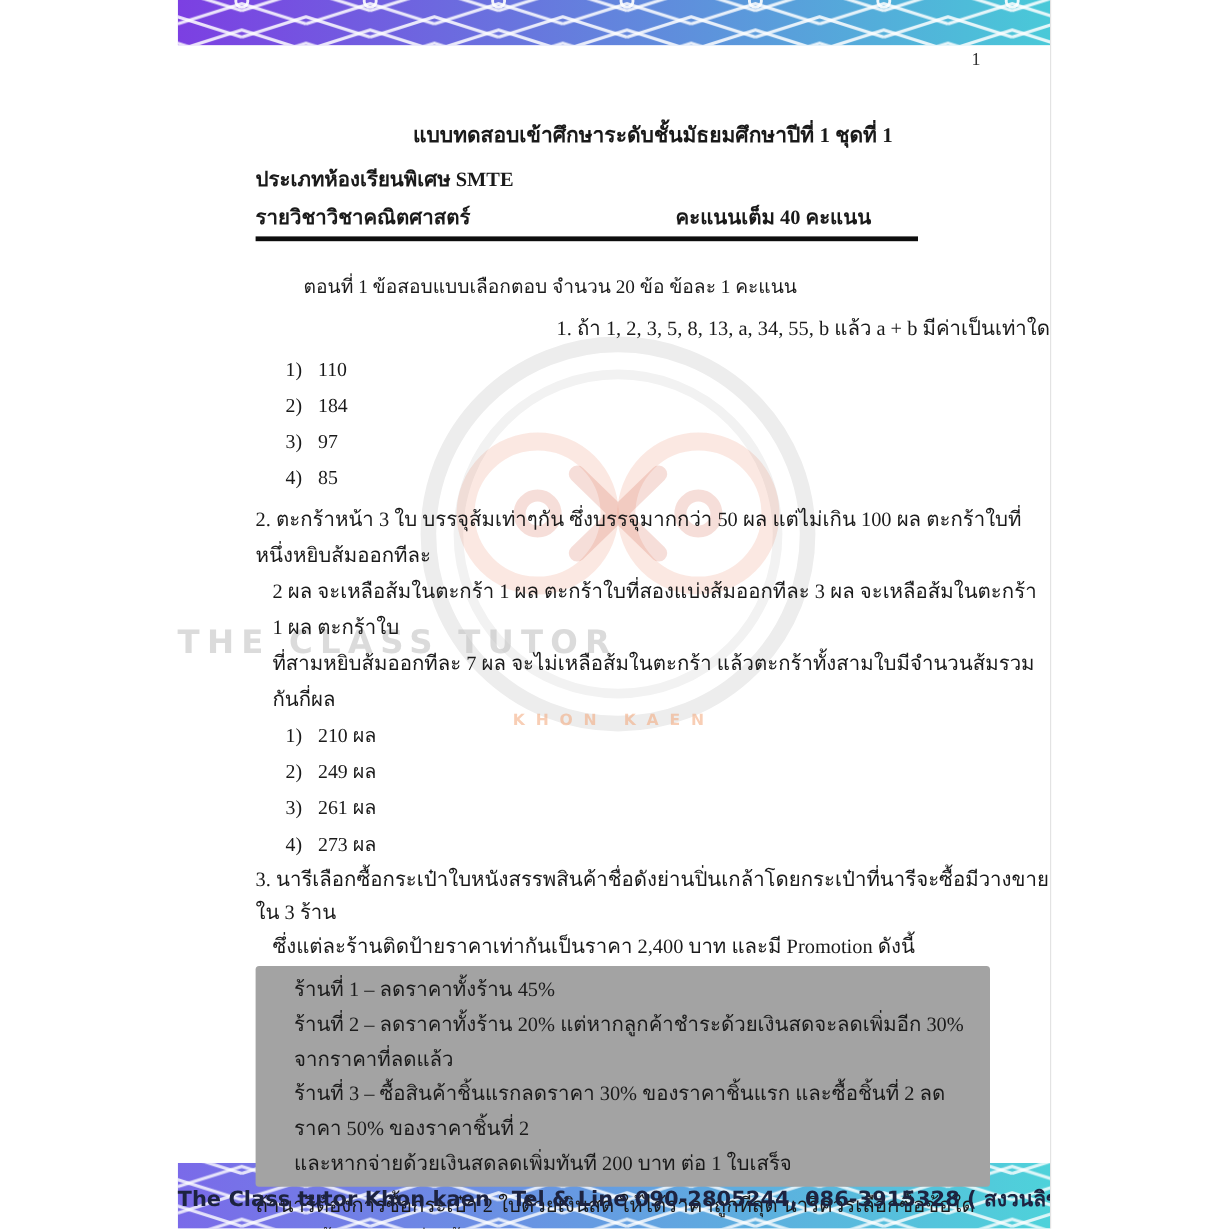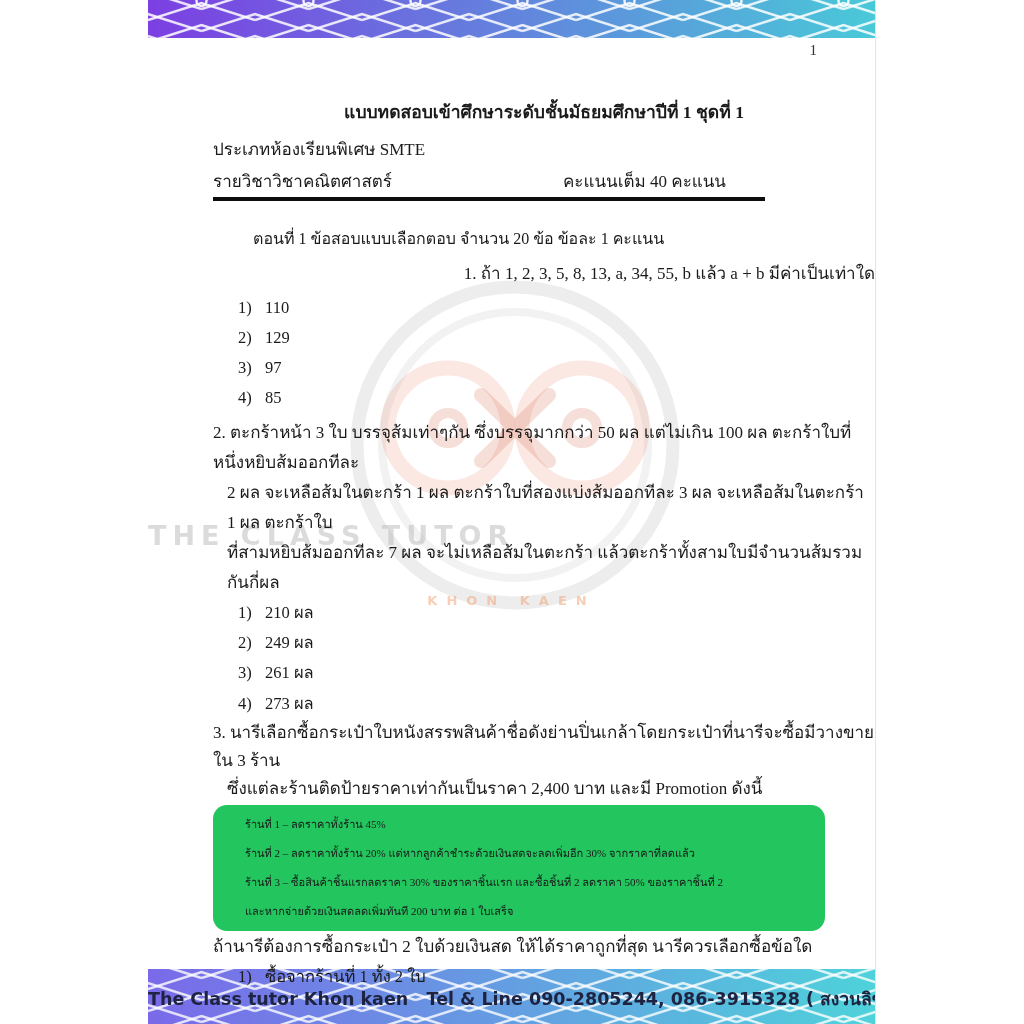--- a/index.html
+++ b/index.html
@@ -33,21 +33,21 @@
   .wm-sub {
     position:absolute; top:593px; left:0; width:727px; text-align:center;
     font-family:"DejaVu Sans", sans-serif; font-weight:bold; font-size:13px;
     letter-spacing:9px; color:rgba(242,166,120,0.55);
   }
 
   .content { position:absolute; top:38px; left:65px; width:662px; z-index:1; }
 
   .title { margin-top:60px; text-align:center; font-weight:bold; font-size:17.5px; }
 
-  .meta-row { position:relative; height:24px; font-weight:normal; font-size:17px; }
+  .meta-row { position:relative; height:24px; font-weight:bold; font-size:17px; }
   .meta-row.r1 { margin-top:9px; }
   .meta-row.r2 { margin-top:8px; }
   .meta-left { position:absolute; left:0; top:0; }
   .meta-right { position:absolute; left:350px; top:0; }
 
   .rule { margin-top:6px; width:552px; height:3.5px; background:#0d0d0d; }
 
   .section-heading { margin-top:25px; font-weight:normal; font-size:16px;margin-left:40px; }
 
   .q-text { font-size:17px; }
@@ -59,21 +59,21 @@
   .opts { list-style:none; }
   .opt { display:flex; font-size:16.5px; }
   .opts-1 { margin-top:7px; }
   .opts-1 .opt, .opts-2 .opt { line-height:30.3px; }
   .opts-3 .opt { line-height:31px; }
   .opt .onum { width:27px; padding-left:25px; }
   .opt .olabel { padding-left:0; }
 
   .promo-box {
     margin-top:2px; width:580px; padding:5px 0 5px 32px;
-    background:#22c55e; border-radius:14px; font-size:11px;
+    background:#a3a3a3; border-radius:3px; font-size:17px;
   }
   .promo-box .pline { line-height:29px; }
 
   .after-box { margin-top:2px; line-height:28px; font-size:17px; }
 
   .footer-text {
     position:absolute; left:0; top:16px; width:727px; text-align:center;
     font-family:"DejaVu Sans", sans-serif; font-weight:bold; font-size:17.5px;
     color:#1d2340; white-space:pre; z-index:2;
   }
@@ -142,21 +142,21 @@
       <div class="section-heading">ตอนที่ 1 ข้อสอบแบบเลือกตอบ จำนวน 20 ข้อ ข้อละ 1 คะแนน</div>
 
       <div class="q-text q1-text">1. ถ้า 1, 2, 3, 5, 8, 13, a, 34, 55, b แล้ว a + b มีค่าเป็นเท่าใด</div>
       <ul class="opts opts-1">
         <li class="opt">
           <span class="onum">1)</span>
           <span class="olabel">110</span>
         </li>
         <li class="opt">
           <span class="onum">2)</span>
-          <span class="olabel">129</span>
+          <span class="olabel">184</span>
         </li>
         <li class="opt">
           <span class="onum">3)</span>
           <span class="olabel">97</span>
         </li>
         <li class="opt">
           <span class="onum">4)</span>
           <span class="olabel">85</span>
         </li>
       </ul>

